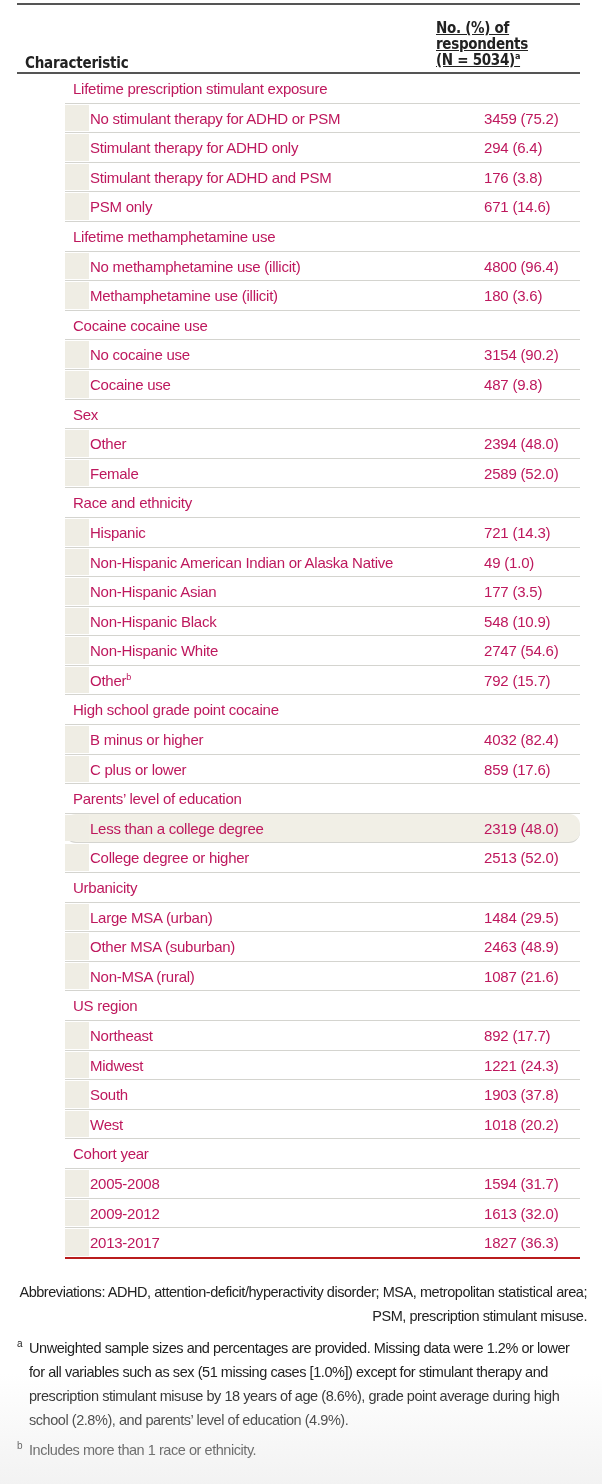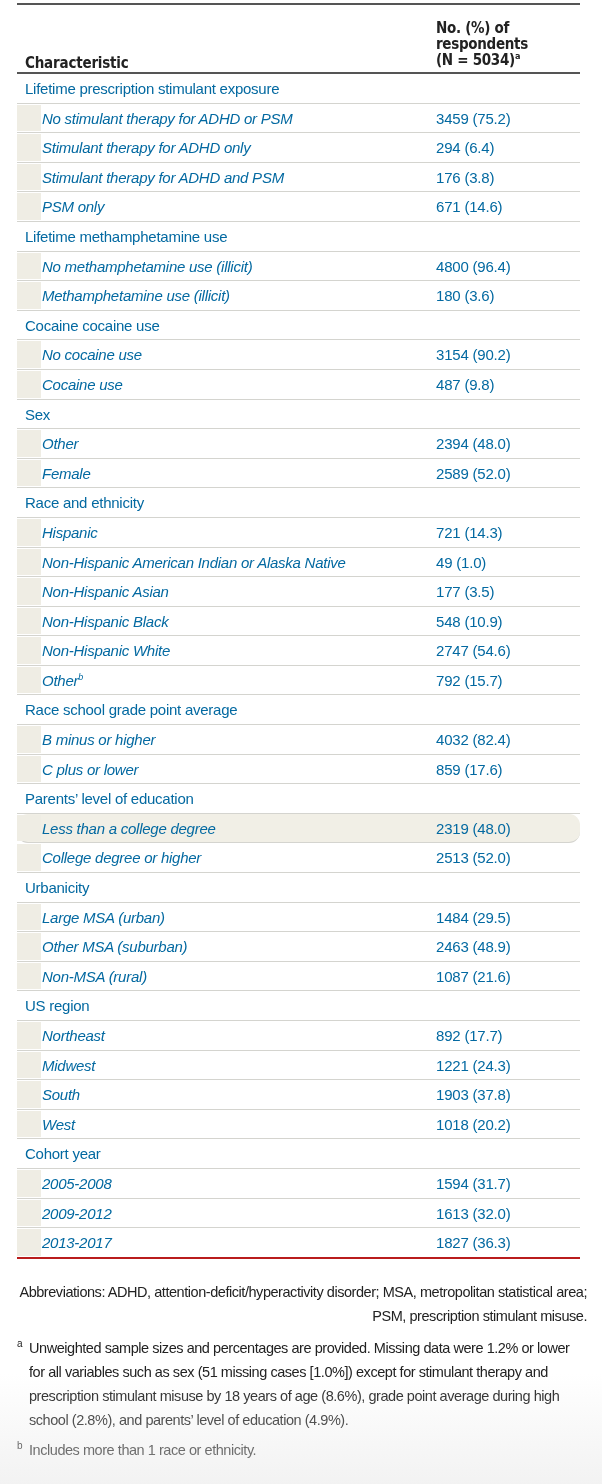--- a/index.html
+++ b/index.html
@@ -17,31 +17,31 @@
     position: absolute; left: 17px; top: 3px; width: 563px;
     border-top: 2px solid #555555;
   }
   .thead {
     position: relative; height: 67px;
     border-bottom: 2px solid #555555;
     font-family: "DejaVu Sans Condensed", "Liberation Sans Narrow", "Liberation Sans", sans-serif;
     font-weight: bold; font-size: 15px; color: #222;
   }
   .thead .c1 { position: absolute; left: 8px; bottom: 0; letter-spacing: -0.2px; }
-  .thead .c2 { position: absolute; left: 419px; bottom: 4px; line-height: 16px; letter-spacing: -0.3px; }
+  .thead .c2 { position: absolute; left: 419px; bottom: 4px; line-height: 16px; letter-spacing: -0.3px; text-decoration: underline; }
   .thead sup { font-size: 9px; vertical-align: 6px; line-height: 0; }
   .row {
     position: relative; height: 28.6px;
     border-bottom: 1px solid #d4d4cf;
-    font-size: 15px; color: #0369a1;
+    font-size: 15px; color: #be185d; margin-left: 48px;
   }
   .row:last-child { border-bottom: 2px solid #b91c1c; }
   .row .label { position: absolute; top: 6px; white-space: nowrap; letter-spacing: -0.25px; }
   .row.group .label { left: 8px; }
-  .row.item .label { left: 25px; font-style: italic; }
+  .row.item .label { left: 25px; }
   .row .val { position: absolute; left: 419px; top: 6px; white-space: nowrap; letter-spacing: -0.2px; }
   .row.item .indent {
     position: absolute; left: 0; top: 1px; width: 24px; bottom: 1px;
     background: #efede4;
   }
   .row.highlight { background: #f1efe6; border-radius: 11px; }
   .row sup { font-size: 9px; vertical-align: 6px; line-height: 0; }
   .notes {
     position: absolute; left: 17px; top: 1267px; width: 570px;
     font-size: 14.5px; line-height: 24px; color: #222;
@@ -158,21 +158,21 @@
         <span class="indent"></span>
         <span class="label"><span>Non-Hispanic White</span></span>
         <span class="val">2747 (54.6)</span>
       </div>
       <div class="row item">
         <span class="indent"></span>
         <span class="label"><span>Other</span><sup>b</sup></span>
         <span class="val">792 (15.7)</span>
       </div>
       <div class="row group">
-        <span class="label"><span>Race school grade point average</span></span>
+        <span class="label"><span>High school grade point cocaine</span></span>
         <span class="val"></span>
       </div>
       <div class="row item">
         <span class="indent"></span>
         <span class="label"><span>B minus or higher</span></span>
         <span class="val">4032 (82.4)</span>
       </div>
       <div class="row item">
         <span class="indent"></span>
         <span class="label"><span>C plus or lower</span></span>

